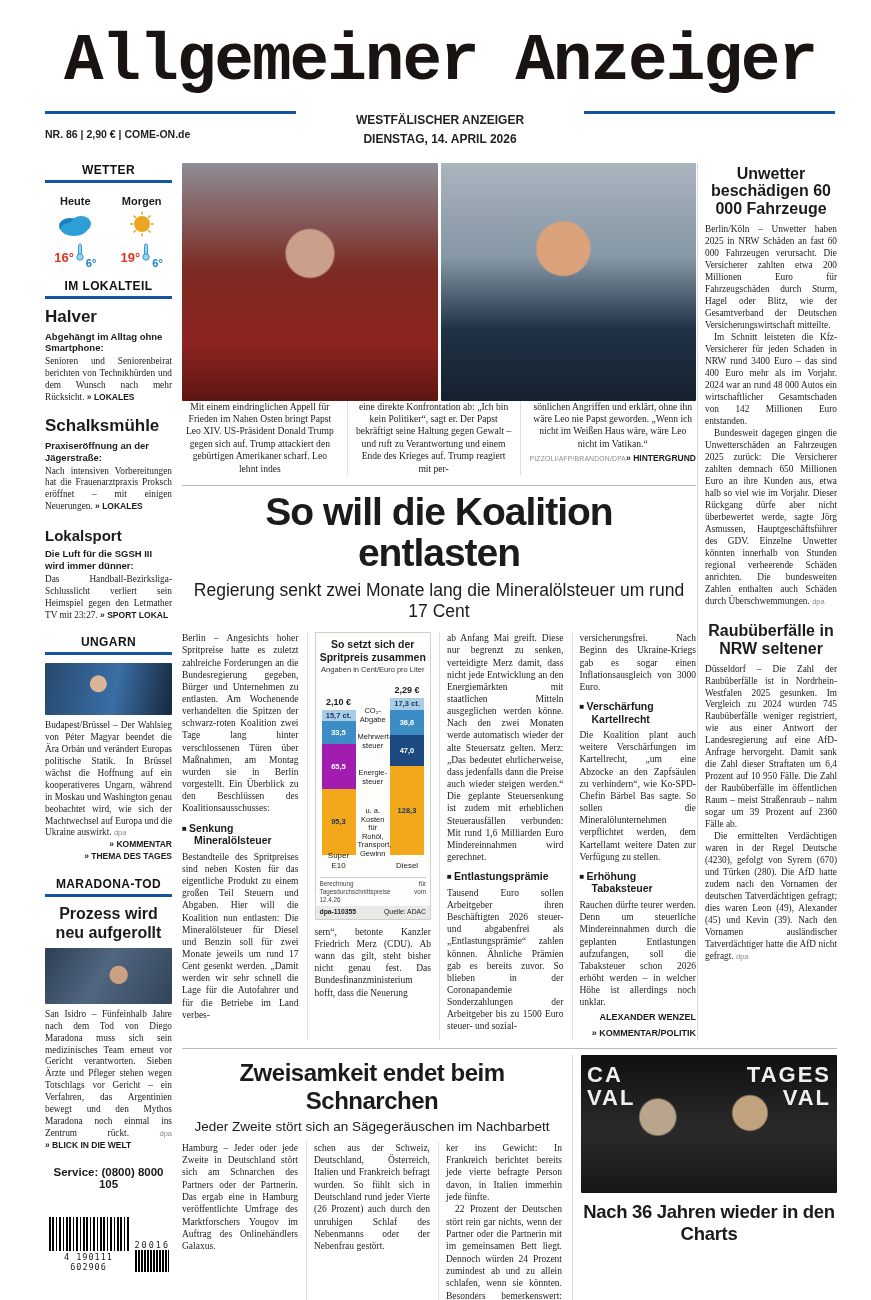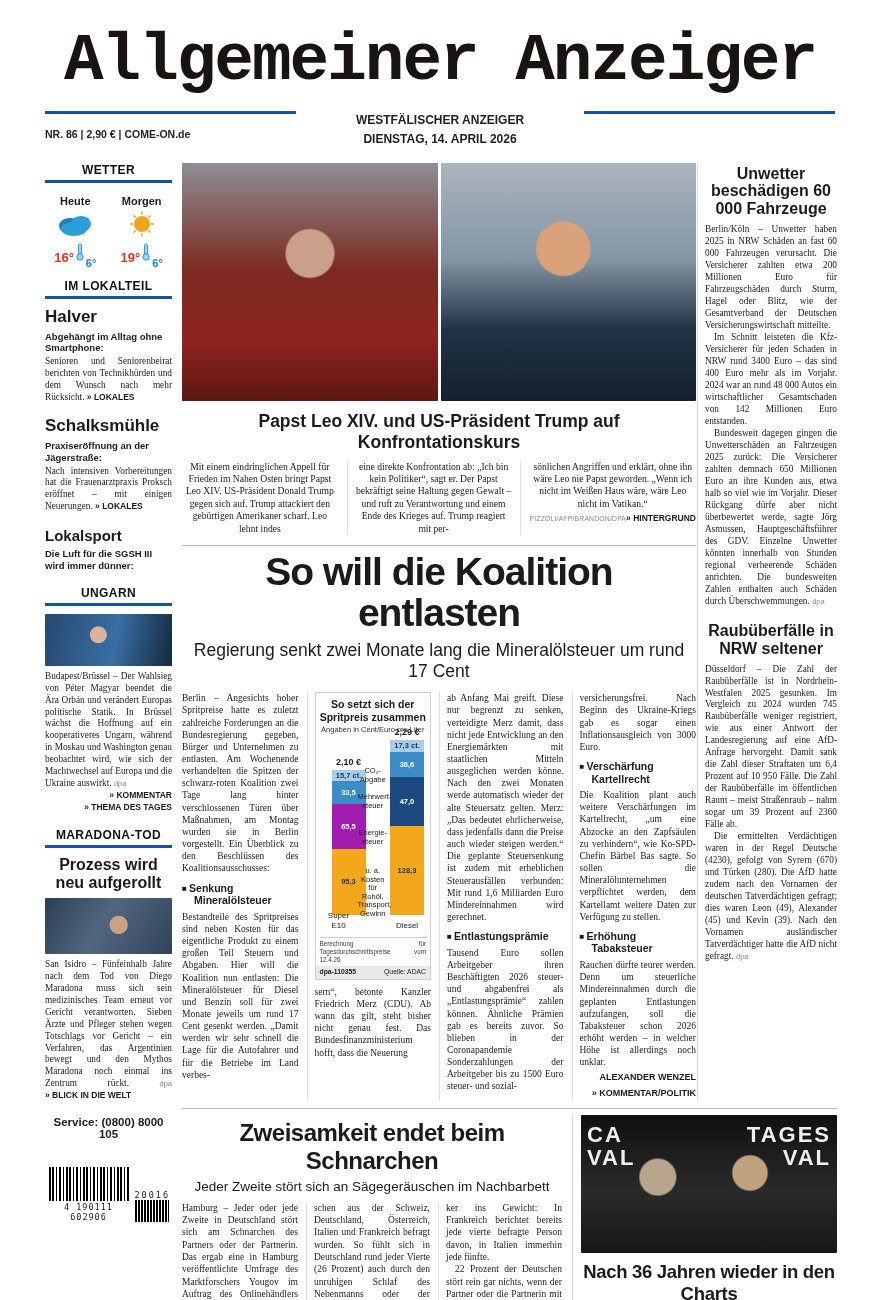--- a/index.html
+++ b/index.html
@@ -89,21 +89,21 @@
   .subhead-sq::before{content:"■ ";font-size:8px;position:relative;top:-1px;}
   .byline{font-family:"Liberation Sans", sans-serif;font-weight:700;font-size:9px;text-align:right;margin-top:4px;}
 
   
   .chart{border:1px solid #cfcfcf;background:#fdfdfc;padding:5px 4px 0;margin-bottom:6px;}
   .chart-title{font-family:"Liberation Sans", sans-serif;font-weight:700;font-size:10.5px;
                text-align:center;line-height:1.2;}
   .chart-sub{font-family:"Liberation Sans", sans-serif;font-size:7.5px;text-align:center;margin:2px 0 6px;color:#333;}
   .chart-area{position:relative;height:196px;}
   .barcol{position:absolute;bottom:22px;width:34px;display:flex;flex-direction:column;justify-content:flex-end;}
-  .barcol.left{left:12px;} .barcol.right{right:2px;}
+  .barcol.left{left:2px;} .barcol.right{right:2px;}
   .bar-total{font-family:"Liberation Sans", sans-serif;font-weight:700;font-size:9px;text-align:center;margin-bottom:2px;}
   .seg{position:relative;display:flex;align-items:center;justify-content:center;
        font-family:"Liberation Sans", sans-serif;font-weight:700;font-size:7.5px;}
   .cat-label{position:absolute;bottom:6px;font-family:"Liberation Sans", sans-serif;font-size:8px;}
   .cat-left{left:2px;width:34px;text-align:center;}
   .cat-right{right:2px;width:34px;text-align:center;}
   .mid-label{position:absolute;left:38px;right:38px;text-align:center;
              font-family:"Liberation Sans", sans-serif;font-size:7.5px;line-height:1.15;color:#222;}
   .chart-foot{font-family:"Liberation Sans", sans-serif;font-size:6.3px;color:#444;
               border-top:1px solid #cfcfcf;padding:2px 0;}
@@ -235,20 +235,21 @@
           <div style="margin-top:12px;">
             <div class="sb-town">Schalksmühle</div>
             <div class="sb-lead">Praxiseröffnung an der Jägerstraße:</div>
             <div class="sb-body"><span>Nach intensiven Vorbereitungen hat die Frauenarztpraxis Proksch eröffnet – mit einigen Neuerungen.</span> <b class="sb-link">» LOKALES</b></div>
           </div>
         </section>
 
         <section class="sb-section">
           <div class="sb-sport">Lokalsport</div>
           <div class="sb-lead">Die Luft für die SGSH III wird immer dünner:</div>
+          <div class="sb-body"><span>Das Handball-Bezirksliga-Schlusslicht verliert sein Heimspiel gegen den Letmather TV mit 23:27.</span> <b class="sb-link">» SPORT LOKAL</b></div>
         </section>
 
         <section class="sb-section">
           <div class="kicker">UNGARN</div>
           <div class="photo photo-magyar"></div>
           <div class="sb-body" style="margin-top:5px;"><b></b><span>Budapest/Brüssel – Der Wahlsieg von Péter Magyar beendet die Ära Orbán und verändert Europas politische Statik. In Brüssel wächst die Hoffnung auf ein kooperativeres Ungarn, während in Moskau und Washington genau beobachtet wird, wie sich der Machtwechsel auf Europa und die Ukraine auswirkt.</span> <span class="agency">dpa</span></div>
           <div class="sb-links">
             <span>» KOMMENTAR</span><br>
             <span>» THEMA DES TAGES</span>
           </div>
@@ -279,21 +280,20 @@
       <div class="rightarea">
         <div class="rowA">
 
           <main class="centercol">
             <div class="photos">
               <div class="photo photo-pope"></div>
               <div class="photo photo-trump"></div>
             </div>
 
             <article>
-              <h2 class="pope-head">Papst Leo XIV. und US-Präsident Trump auf Konfrontationskurs</h2>
               <div class="threecol">
                 <p class="col nm">Mit einem eindringlichen Appell für Frieden im Nahen Osten bringt Papst Leo XIV. US-Präsident Donald Trump gegen sich auf. Trump attackiert den gebürtigen Amerikaner scharf. Leo lehnt indes</p>
                 <p class="col nm">eine direkte Konfrontation ab: „Ich bin kein Politiker“, sagt er. Der Papst bekräftigt seine Haltung gegen Gewalt – und ruft zu Verantwortung und einem Ende des Krieges auf. Trump reagiert mit per-</p>
                 <div class="col">
                   <p class="nm">sönlichen Angriffen und erklärt, ohne ihn wäre Leo nie Papst geworden. „Wenn ich nicht im Weißen Haus wäre, wäre Leo nicht im Vatikan.“</p>
                   <div class="credit-row">
                     <span class="tiny-credit">PIZZOLI/AFP/BRANDON/DPA</span>
                     <b class="sb-link">» HINTERGRUND</b>
                   </div>
                 </div>
@@ -321,21 +321,21 @@
                           <div class="bar-total">2,10 €</div>
                           <div class="seg" style="height: 10.8323px; background: rgb(169, 205, 230); color: rgb(20, 53, 94);">15,7 ct.</div>
                           <div class="seg" style="height: 23.1135px; background: rgb(60, 141, 197); color: rgb(255, 255, 255);">33,5</div>
                           <div class="seg" style="height: 45.1921px; background: #a21caf; color: rgb(255, 255, 255);">65,5</div>
                           <div class="seg" style="height: 65.7528px; background: rgb(243, 167, 27); color: rgb(20, 53, 94);">95,3</div>
                         </div>
                       <div class="barcol right" id="bar1">
                           <div class="bar-total">2,29 €</div>
                           <div class="seg" style="height: 11.9362px; background: rgb(169, 205, 230); color: rgb(20, 53, 94);">17,3 ct.</div>
                           <div class="seg" style="height: 25.2524px; background: rgb(60, 141, 197); color: rgb(255, 255, 255);">36,6</div>
-                          <div class="seg" style="height: 49px; background: rgb(28, 74, 128); color: rgb(255, 255, 255);">47,0</div>
+                          <div class="seg" style="height: 31px; background: rgb(28, 74, 128); color: rgb(255, 255, 255);">47,0</div>
                           <div class="seg" style="height: 88.5214px; background: rgb(243, 167, 27); color: rgb(20, 53, 94);">128,3</div>
                         </div>
                       <span class="mid-label" style="top:26px;">CO₂-Abgabe</span>
                       <span class="mid-label" style="top:52px;">Mehrwert­steuer</span>
                       <span class="mid-label" style="top:88px;">Energie­steuer</span>
                       <span class="mid-label" style="top:126px;">u. a. Kosten für Rohöl, Transport, Gewinn</span>
                       <span class="cat-label cat-left">Super E10</span>
                       <span class="cat-label cat-right">Diesel</span>
                     </div>
                     <div class="chart-foot">Berechnung für Tagesdurchschnittspreise vom 12.4.26</div>

